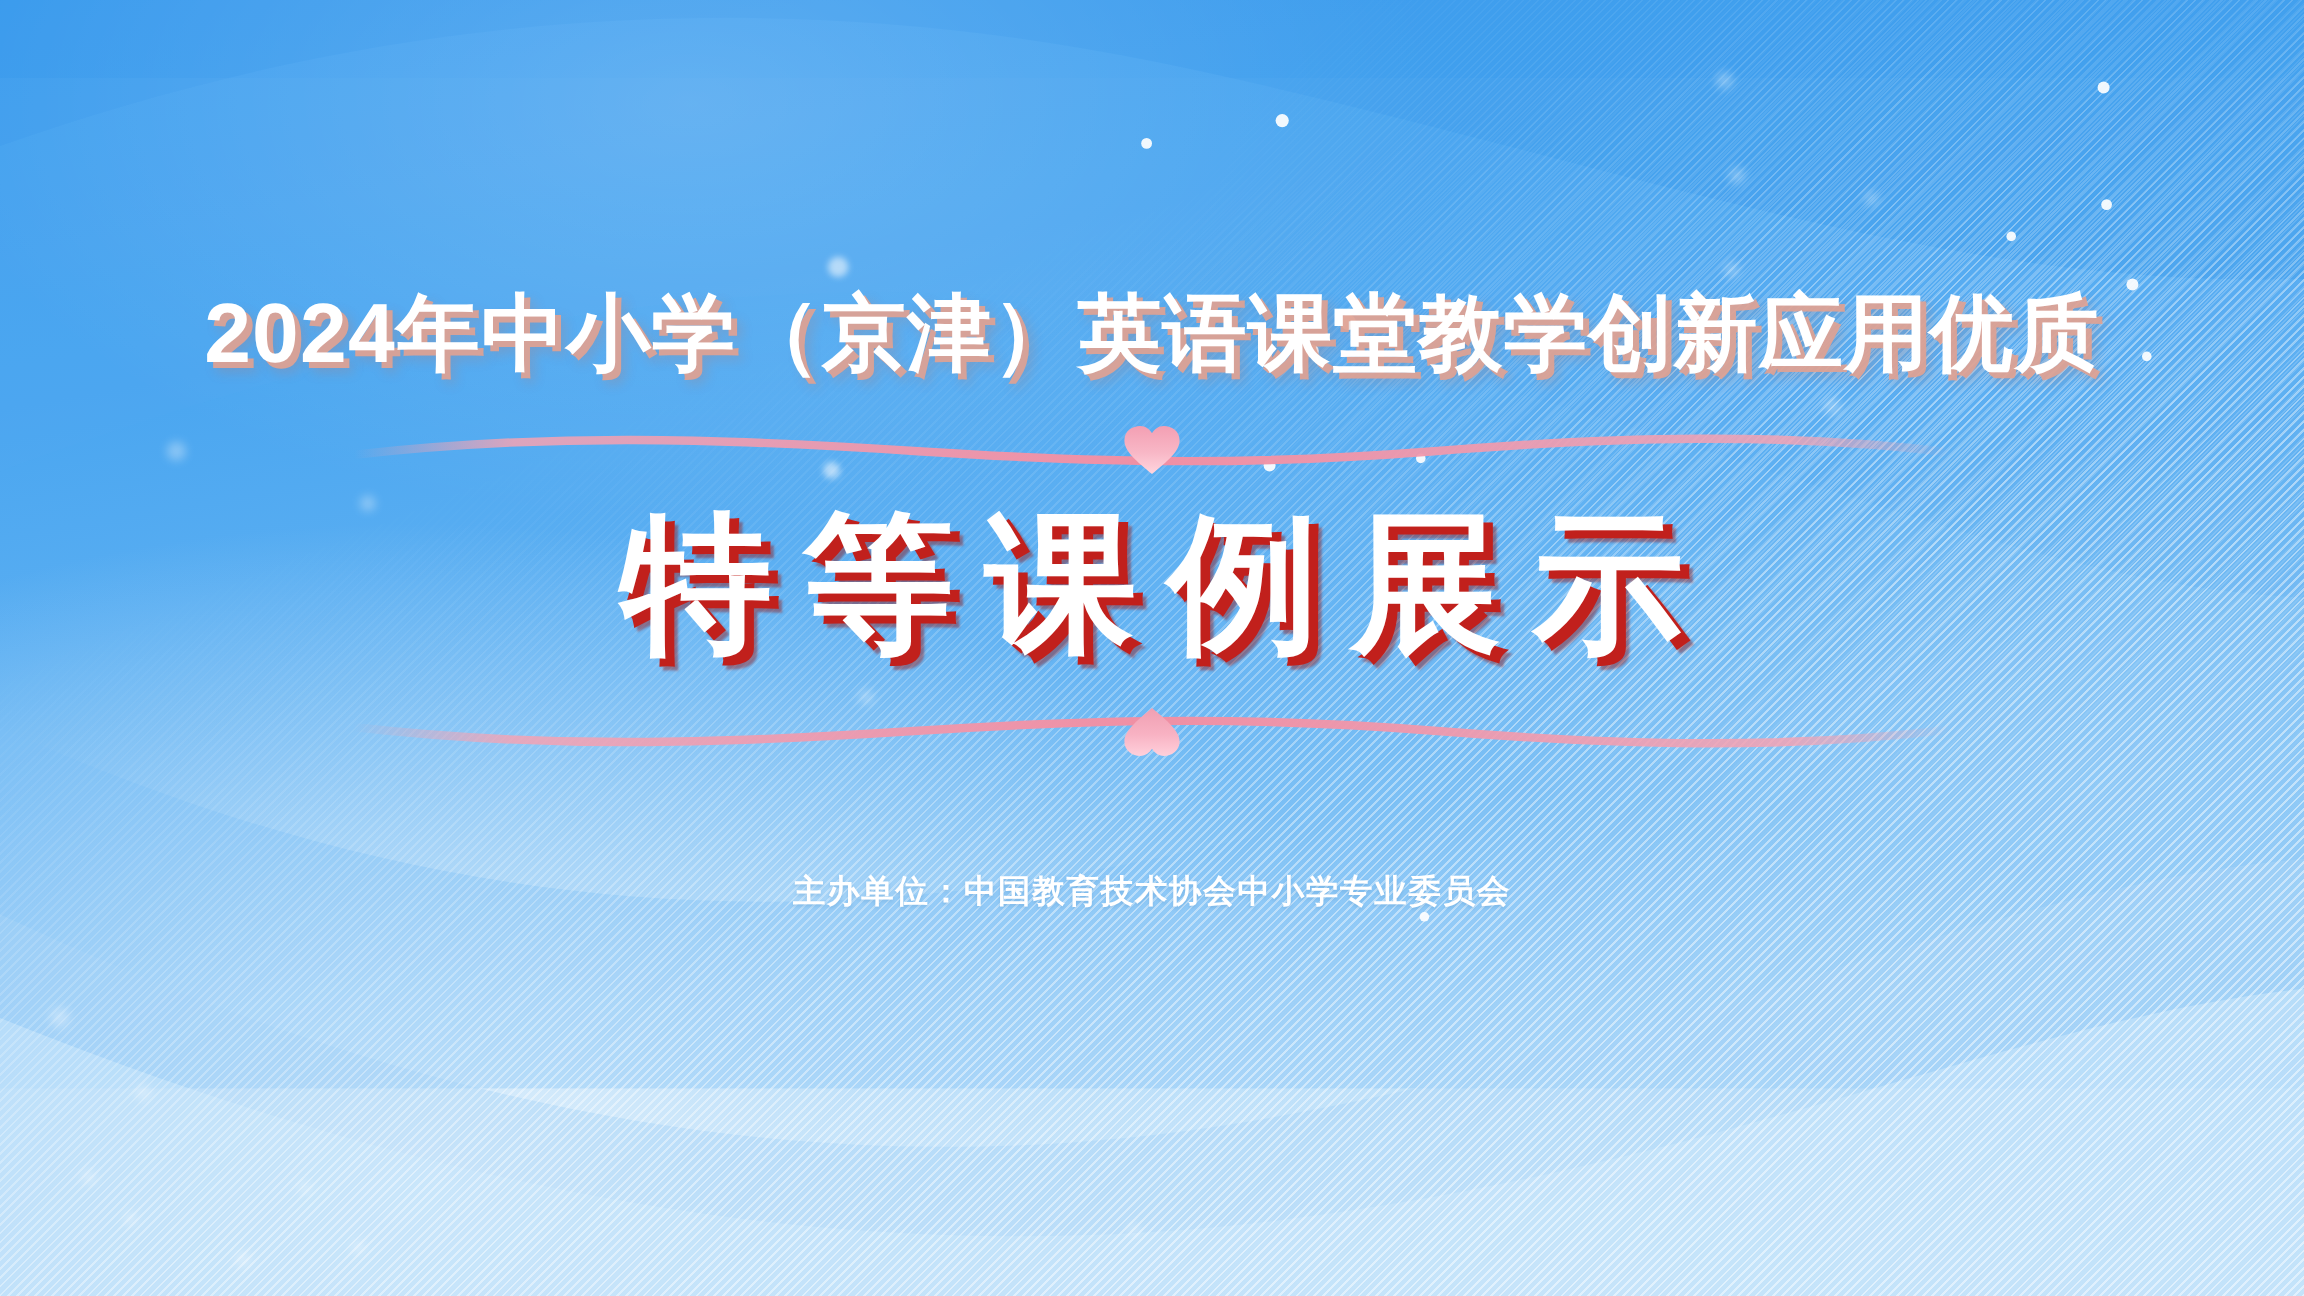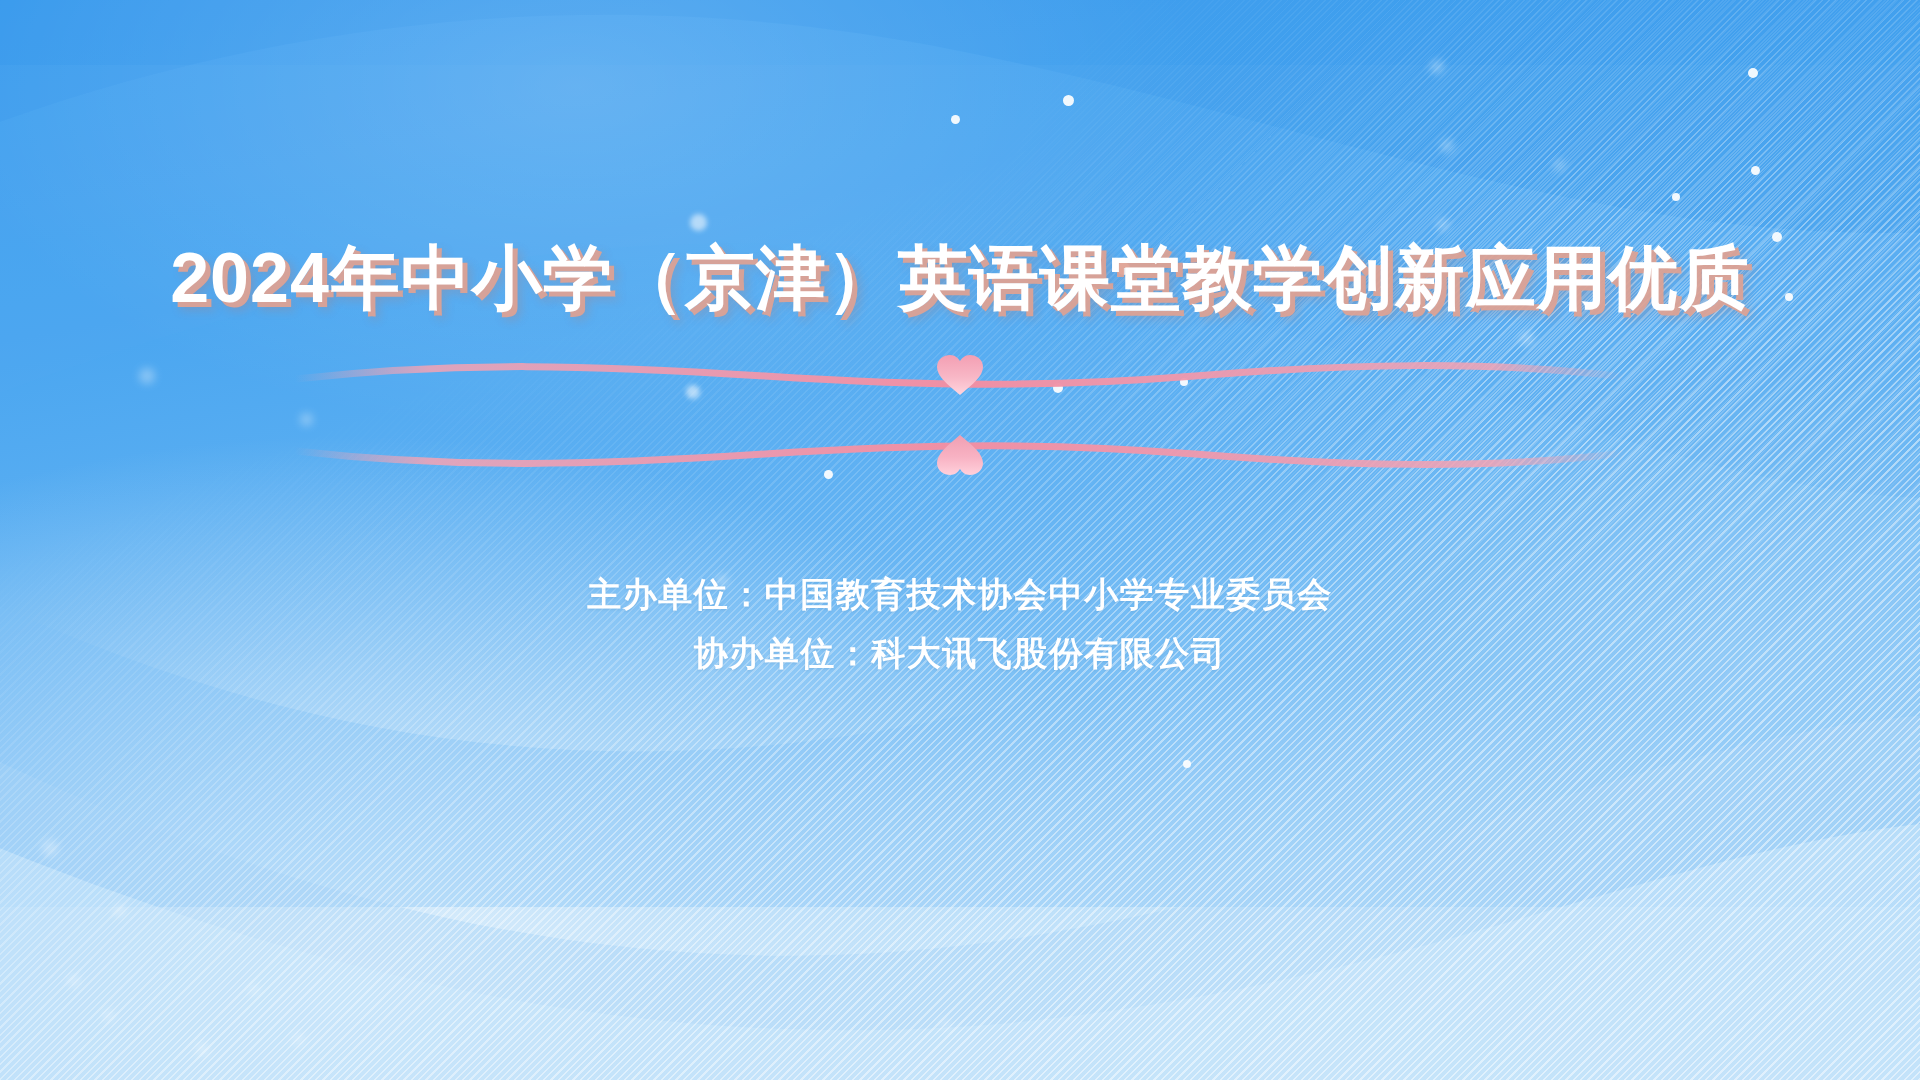--- a/index.html
+++ b/index.html
@@ -142,21 +142,21 @@
     line-height: 1.18;
     white-space: nowrap;
   }
 
   .footer {
     margin-top: 78px;
     text-align: center;
     line-height: 1.72;
   }
   .footer-line {
-    font-size: 34px;
+    font-size: 27px;
     font-weight: 700;
     color: #ffffff;
     letter-spacing: 1.5px;
     text-shadow: 0 1px 3px rgba(90,150,200,.35);
     white-space: nowrap;
   }
 </style>
 </head>
 <body>
 
@@ -249,20 +249,21 @@
             <stop offset="100%" stop-color="#ffd5de"></stop>
           </linearGradient>
         </defs>
         <path d="M0,36 C160,18 300,22 470,33 C640,44 760,44 900,33 C1050,21 1190,17 1330,34" fill="none" stroke="url(#lineGradTop)" stroke-width="7" stroke-linecap="round"></path>
         <g transform="translate(665,33)">
           <path d="M0,19 C-13,8 -23,0 -23,-9 C-23,-17 -16,-21 -10,-21 C-5,-21 -2,-18 0,-15 C2,-18 5,-21 10,-21 C16,-21 23,-17 23,-9 C23,0 13,8 0,19 Z" fill="url(#heartGradTop)"></path>
         </g>
       </svg>
     </div>
 
+    <div class="headline">特等课例展示</div>
 
     <div class="divider divider-bottom">
       <svg viewBox="0 0 1330 64" preserveAspectRatio="none" aria-hidden="true">
         <defs>
           <linearGradient id="lineGradBot" x1="0" y1="0" x2="1" y2="0">
             <stop offset="0%" stop-color="#f4a3b4" stop-opacity="0"></stop>
             <stop offset="10%" stop-color="#f4a3b4" stop-opacity="0.85"></stop>
             <stop offset="50%" stop-color="#f08fa4" stop-opacity="1"></stop>
             <stop offset="90%" stop-color="#f4a3b4" stop-opacity="0.85"></stop>
             <stop offset="100%" stop-color="#f4a3b4" stop-opacity="0"></stop>
@@ -275,17 +276,16 @@
         </defs>
         <path d="M0,28 C160,46 300,42 470,31 C640,20 760,20 900,31 C1050,43 1190,47 1330,30" fill="none" stroke="url(#lineGradBot)" stroke-width="7" stroke-linecap="round"></path>
         <g transform="translate(665,31) rotate(180)">
           <path d="M0,19 C-13,8 -23,0 -23,-9 C-23,-17 -16,-21 -10,-21 C-5,-21 -2,-18 0,-15 C2,-18 5,-21 10,-21 C16,-21 23,-17 23,-9 C23,0 13,8 0,19 Z" fill="url(#heartGradBot)"></path>
         </g>
       </svg>
     </div>
 
     <div class="footer">
       <div class="footer-line">主办单位：中国教育技术协会中小学专业委员会</div>
-      <div class="footer-line">协办单位：科大讯飞股份有限公司</div>
     </div>
 
   </div>
 </div>
 
 </body></html>

